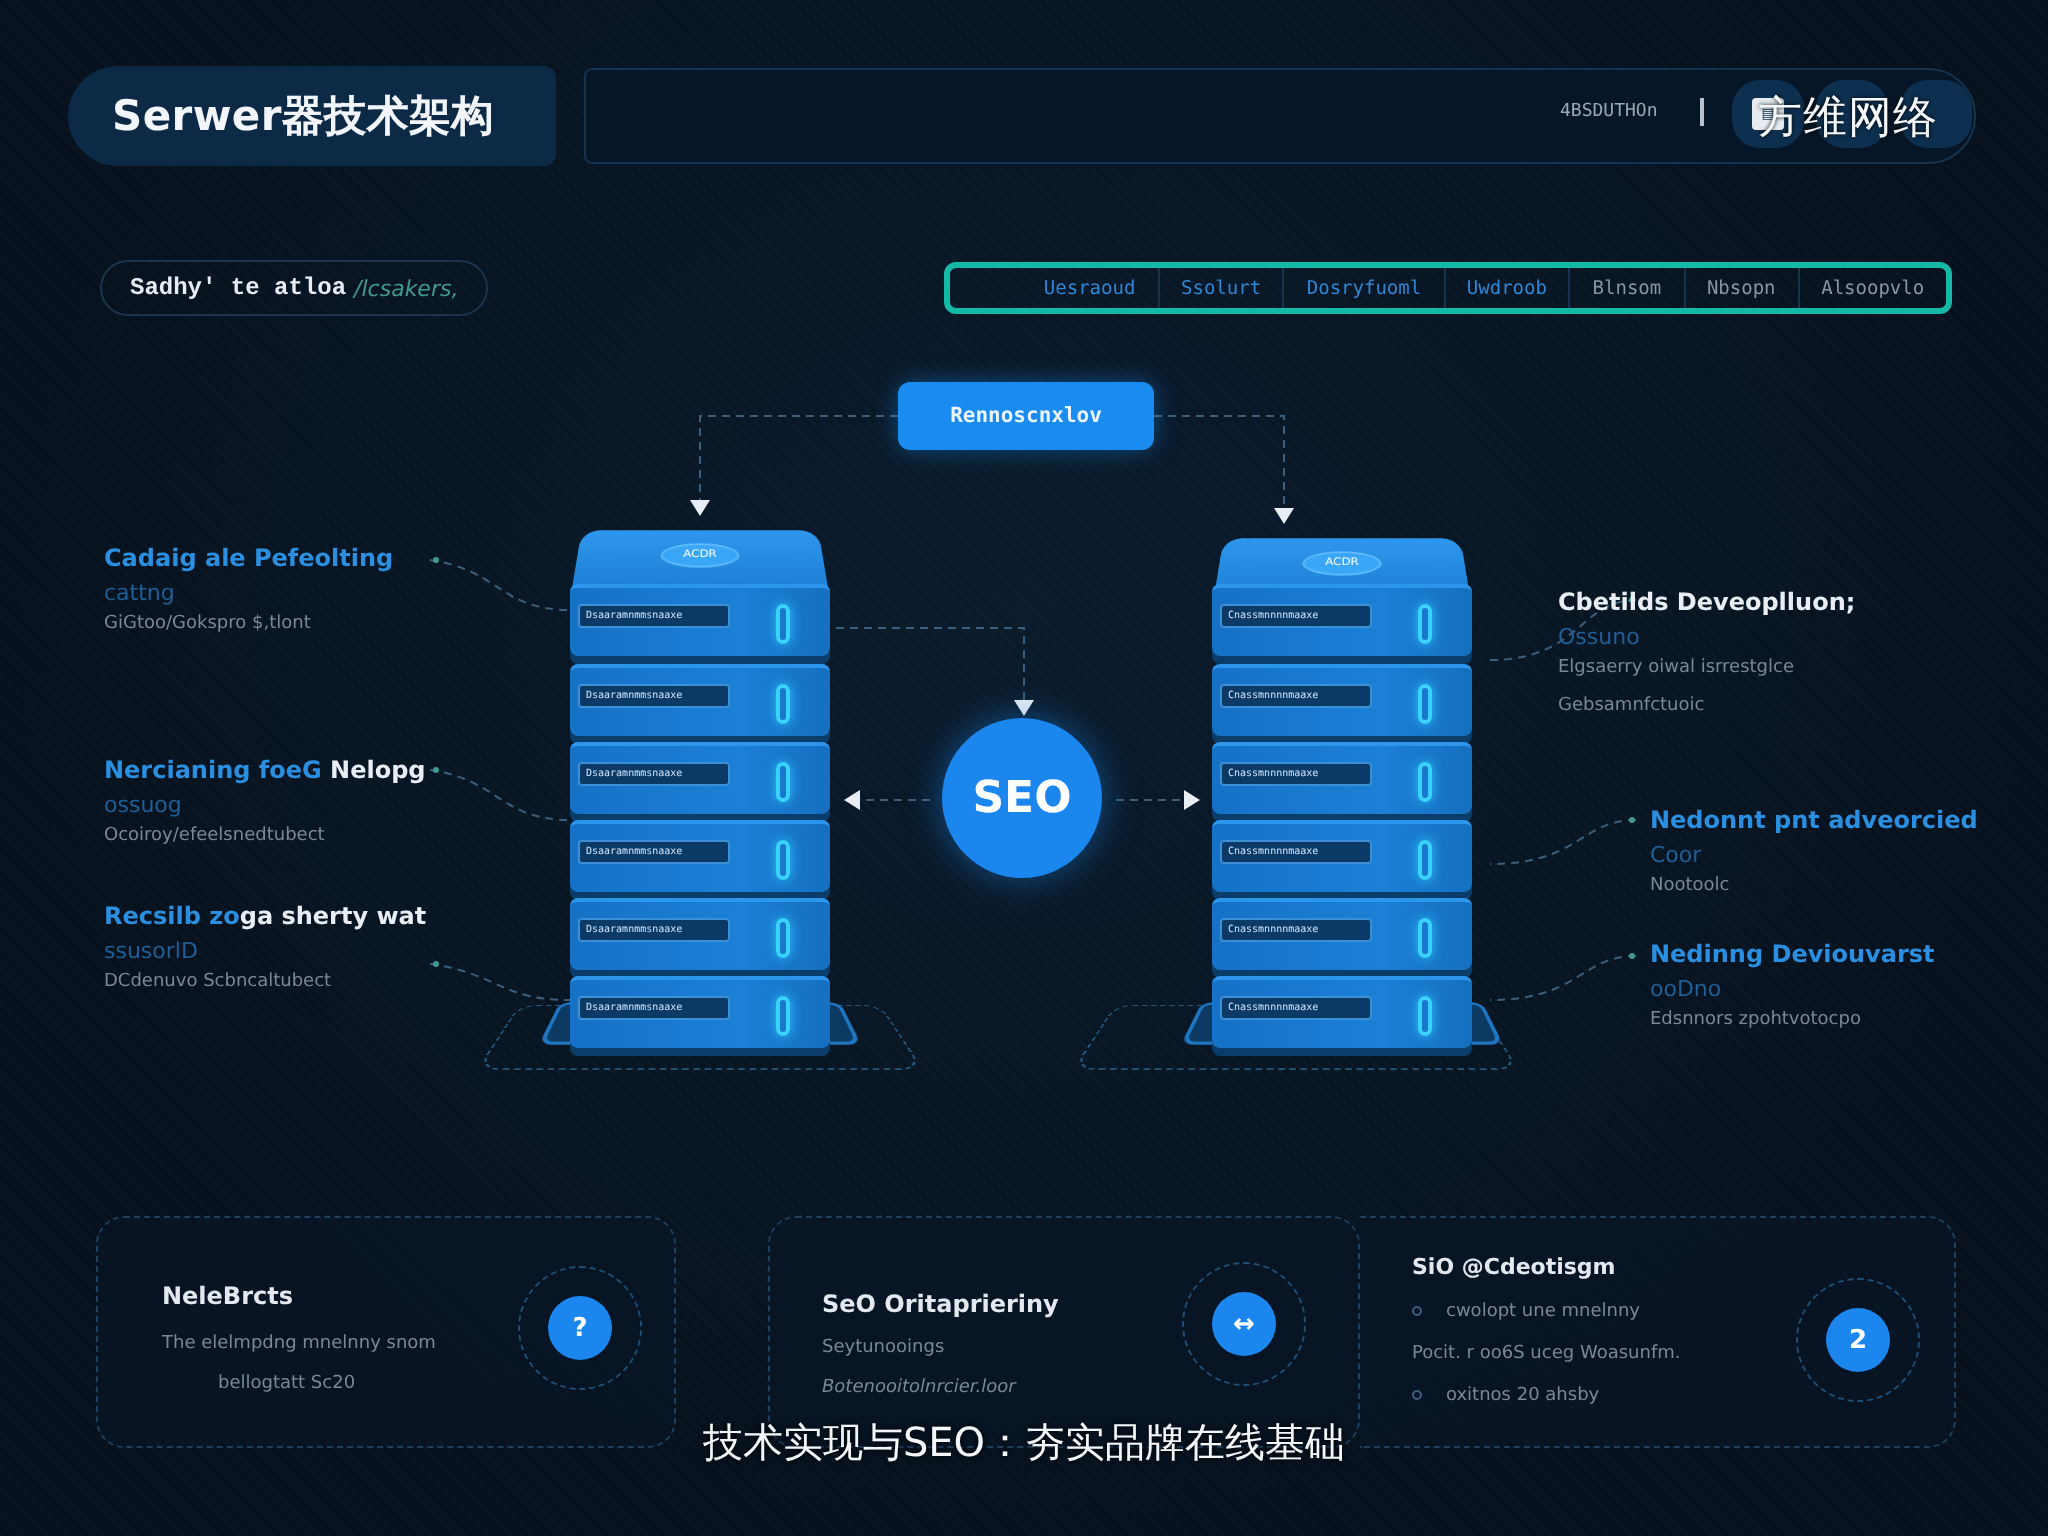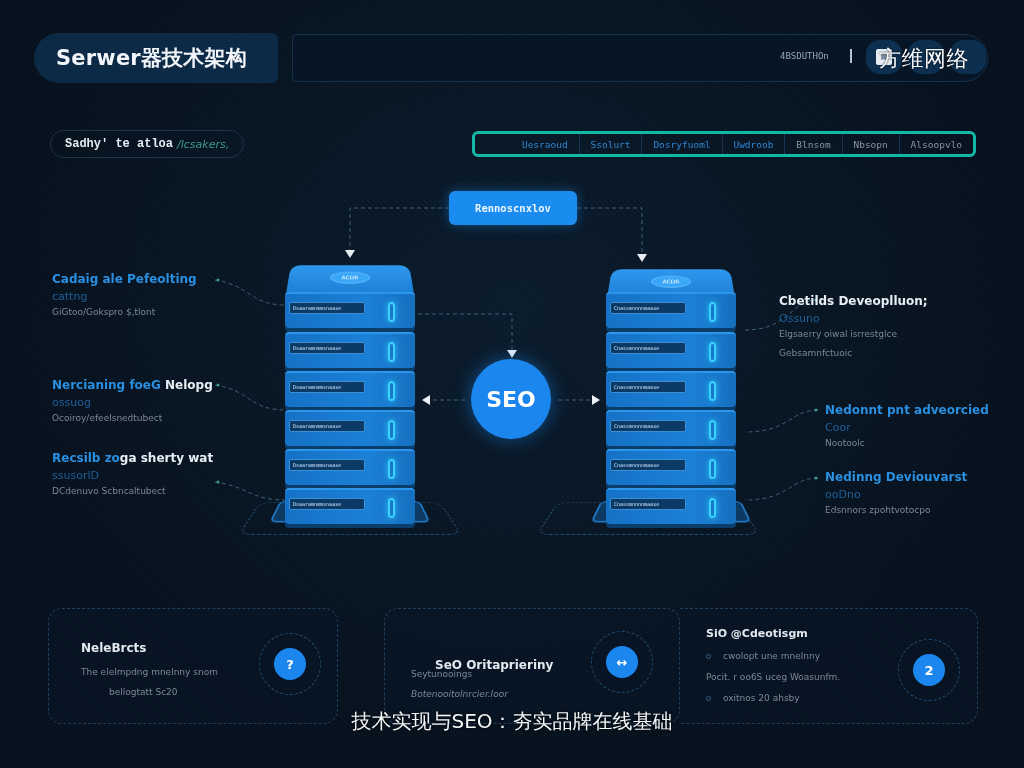--- a/index.html
+++ b/index.html
@@ -337,21 +337,21 @@
 <div class="abs card" style="left:48px; top:608px; width:290px; height:116px;">
   <div class="t" style="left:32px; top:32px;">NeleBrcts</div>
   <div class="l" style="left:32px; top:58px;">The elelmpdng mnelnny snom</div>
   <div class="l" style="left:32px; top:78px;padding-left:28px;">bellogtatt Sc20</div>
   <div class="ring" style="left:210px; top:24px;">
     <div class="dot">?</div>
   </div>
 </div>
 
 <div class="abs card" style="left:384px; top:608px; width:296px; height:116px;">
-  <div class="t" style="left:26px; top:49px;margin-left:24px;">SeO Oritaprieriny</div>
+  <div class="t" style="left:26px; top:36px;">SeO Oritaprieriny</div>
   <div class="l" style="left:26px; top:60px;">Seytunooings</div>
   <div class="l" style="left:26px; top:80px;font-style:italic;">Botenooitolnrcier.loor</div>
   <div class="ring" style="left:206px; top:22px;">
     <div class="dot">↔</div>
   </div>
 </div>
 
 <div class="abs card" style="left:680px; top:608px; width:298px; height:116px; border-left:none; border-radius:0 14px 14px 0;">
   <div class="t" style="left:26px; top:18px; font-size:11px;">SiO @Cdeotisgm</div>
   <div class="l" style="left:26px; top:42px;"><span class="bullet"></span><span>cwolopt une mnelnny</span></div>

